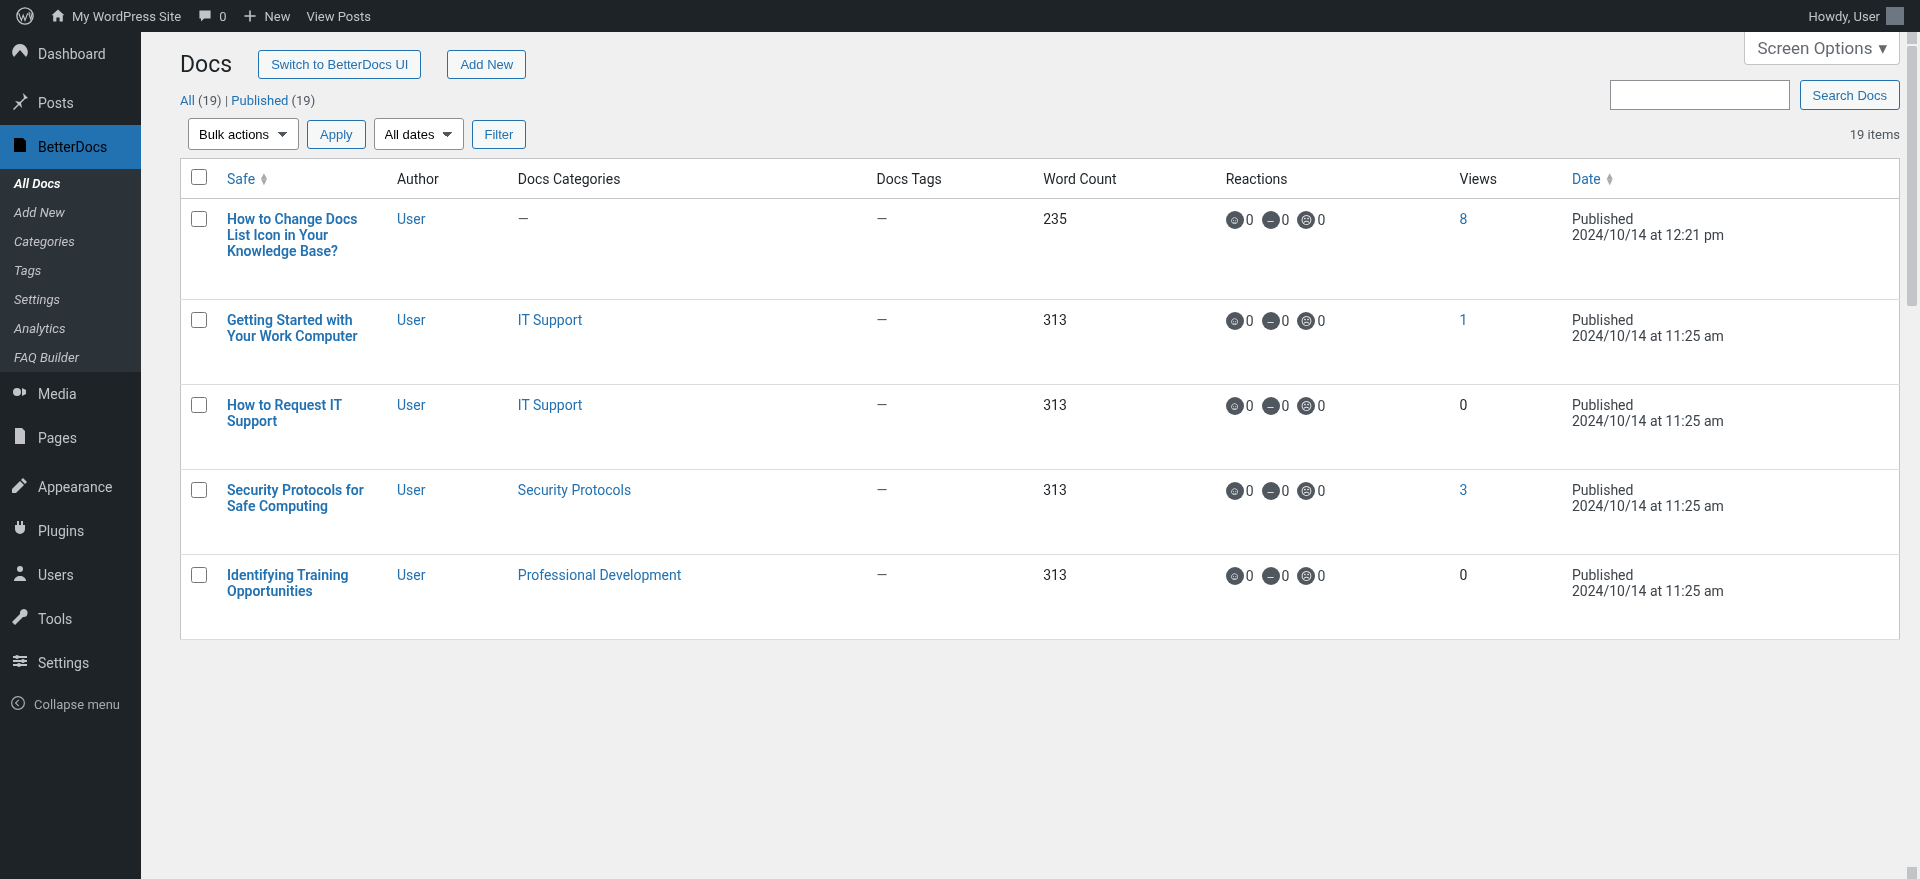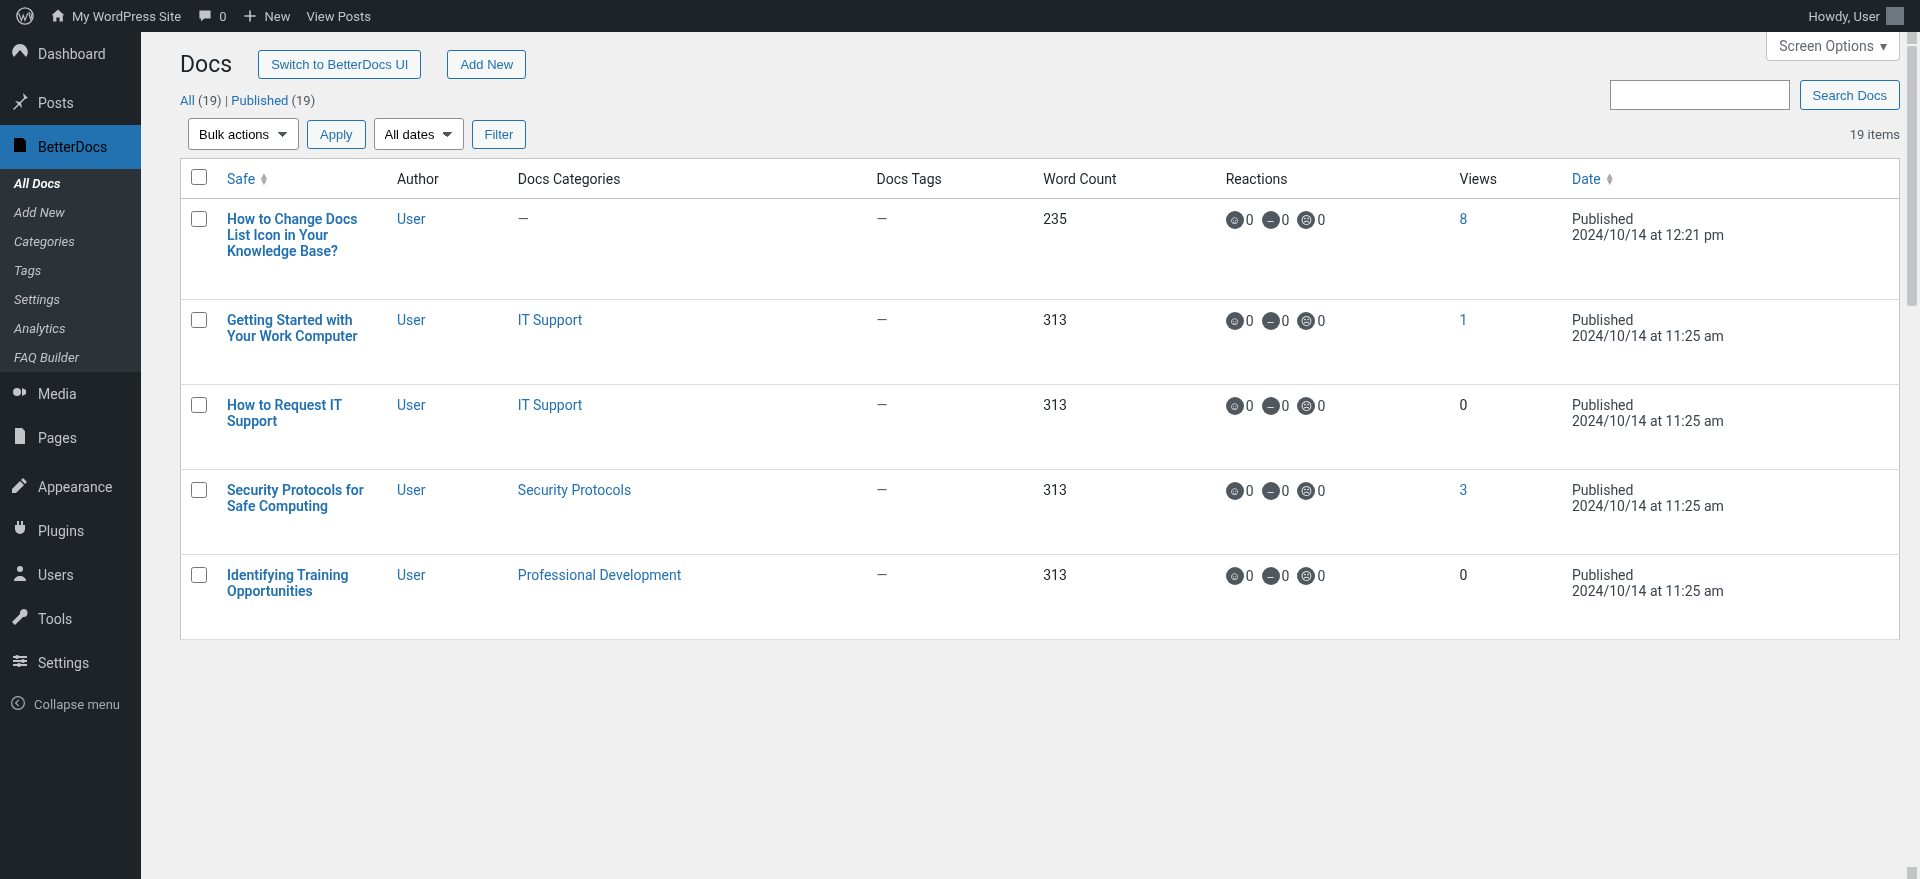--- a/index.html
+++ b/index.html
@@ -21,21 +21,21 @@
 .menu-item.current { background: #2271b1; color: #000000; position: relative; }
 .menu-item.current::after { content: ""; position: absolute; right: -8px; top: 50%; margin-top: -8px; border: 8px solid transparent; border-right-color: #f0f0f1; }
 .submenu { background: #2c3338; }
 .submenu .sub-item { padding: 7px 12px 7px 14px; font-size: 13px; cursor: pointer; color: #c3c4c7; font-style: italic; }
 .submenu .sub-item.current { color: #fff; font-weight: 600; }
 .menu-sep { height: 5px; }
 .collapse { display: flex; align-items: center; gap: 8px; padding: 10px; cursor: pointer; font-size: 13px; color: #a7aaad; }
 
 
 .content { margin-left: 160px; padding: 0 20px 20px 20px; position: relative; }
-.screen-options { position: absolute; right: 20px; top: 0; background: #fff; border: 1px solid #c3c4c7; border-top: none; border-radius: 0 0 4px 4px; padding: 6px 12px; font-size: 14px; cursor: pointer; color: #646970; display: flex; align-items: center; gap: 6px; }
+.screen-options { position: absolute; right: 20px; top: 0; background: #fff; border: 1px solid #c3c4c7; border-top: none; border-radius: 0 0 4px 4px; padding: 6px 12px; font-size: 17px; cursor: pointer; color: #646970; display: flex; align-items: center; gap: 6px; }
 .page-heading { padding-top: 18px; display: flex; align-items: center; gap: 26px; flex-wrap: wrap; }
 .page-heading h1 { font-size: 23px; font-weight: 400; }
 .btn-outline { border: 1px solid #2271b1; color: #2271b1; background: #f6f7f7; padding: 6px 12px; border-radius: 3px; cursor: pointer; font-size: 13px; }
 .subsubsub { margin-top: 14px; font-size: 13px; color: #646970; }
 .subsubsub a { color: #2271b1; }
 .subsubsub .count { color: #50575e; }
 
 .search-row { display: flex; justify-content: flex-end; gap: 10px; margin-top: -28px; margin-bottom: 8px; }
 .searchbox { width: 180px; height: 30px; border: 1px solid #8c8f94; background: #fff; padding: 0 8px; }
 

